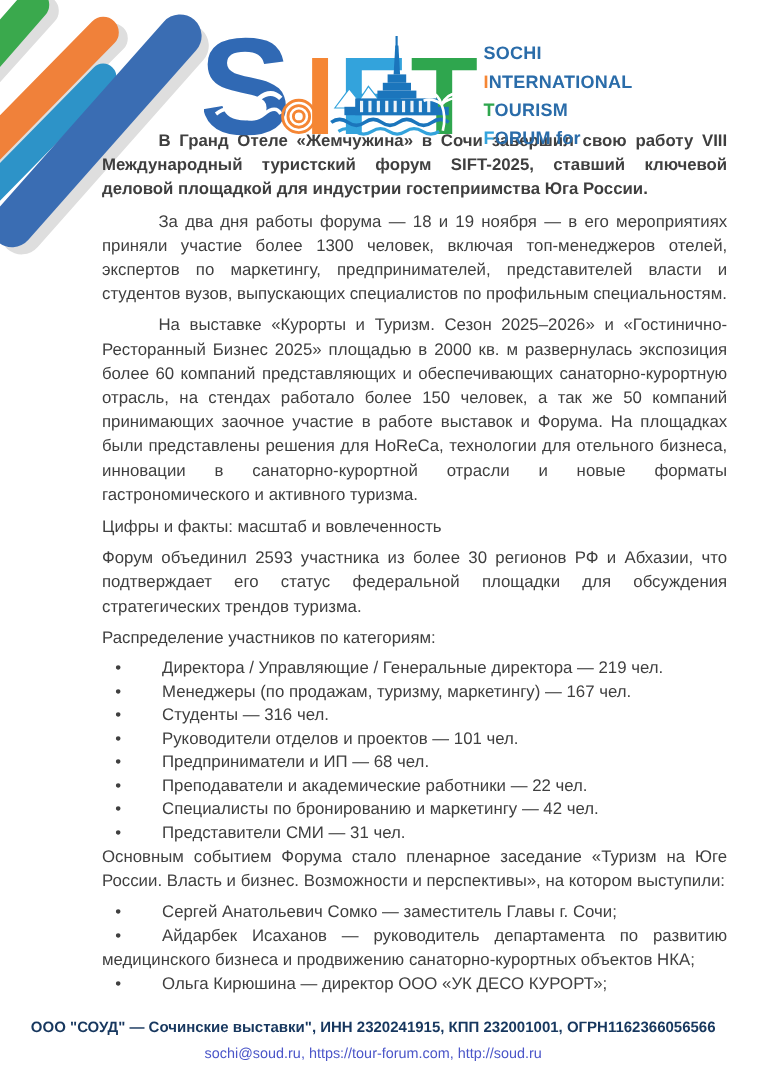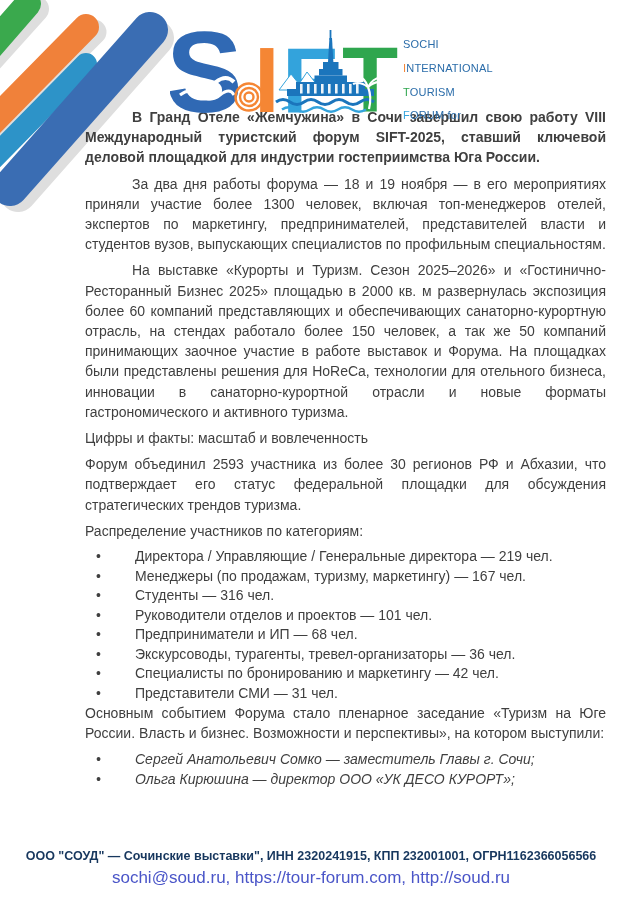--- a/index.html
+++ b/index.html
@@ -3,37 +3,37 @@
 <meta charset="utf-8">
 <style>
   html,body{margin:0;padding:0;background:#fff;}
   .page{position:relative;width:640px;height:905px;background:#ffffff;overflow:hidden;
         font-family:"Liberation Sans",sans-serif;color:#3f3f3f;}
   
   .decor{position:absolute;left:0;top:0;z-index:0;}
   
   .logo-mark{position:absolute;left:170px;top:24px;z-index:2;}
   .wordmark{position:absolute;left:403px;top:33px;z-index:2;
-            font-weight:normal;font-size:11px;line-height:23.8px;letter-spacing:0.2px;color:#2a6ca9;}
+            font-weight:bold;font-size:15px;line-height:23.8px;letter-spacing:0.2px;color:#2a6ca9;}
   
   .content{position:absolute;left:85px;width:521px;top:107px;z-index:1;
            font-size:14px;line-height:20.2px;}
   .content p{margin:0 0 6px 0;text-align:justify;}
   p.ind{text-indent:47px;}
   p.bold{font-weight:bold;}
   ul.doc-list{list-style:none;margin:0 0 0 0;padding:0;}
   ul.doc-list li{text-align:justify;}
   ul.cats li{line-height:19.5px;}
   ul.speakers li{line-height:20px;}
   .blt-w{display:inline-block;width:50px;padding-left:11px;box-sizing:border-box;}
-  ul.speakers{margin-top:6px;font-style:italic;}
+  ul.speakers{margin-top:6px;}
   
   .footer{position:absolute;left:0;top:845px;width:622px;text-align:center;z-index:1;}
   .f-company{font-size:12.5px;font-weight:bold;color:#17375e;line-height:22px;}
-  .f-links{font-size:17px;color:#4a55c8;line-height:22px;}
+  .f-links{font-size:12px;color:#4a55c8;line-height:22px;}
   .f-links a{color:#4a55c8;text-decoration:none;cursor:pointer;}
 </style>
 </head>
 <body>
 
 <div class="page">
 
   <svg class="decor" width="260" height="300" viewBox="0 0 260 300">
     <line x1="-34" y1="87" x2="36" y2="9" stroke-width="26" stroke-linecap="round" stroke="#dedede"></line>
     <line x1="-24" y1="150" x2="94" y2="32" stroke-width="25" stroke-linecap="round" stroke="#dedede"></line>
@@ -100,29 +100,30 @@
     <p>Цифры и факты: масштаб и вовлеченность</p>
     <p>Форум объединил 2593 участника из более 30 регионов РФ и Абхазии, что подтверждает его статус федеральной площадки для обсуждения стратегических трендов туризма.</p>
     <p>Распределение участников по категориям:</p>
 
     <ul class="doc-list cats">
       <li><span class="blt-w">•</span><span>Директора / Управляющие / Генеральные директора — 219 чел.</span></li>
       <li><span class="blt-w">•</span><span>Менеджеры (по продажам, туризму, маркетингу) — 167 чел.</span></li>
       <li><span class="blt-w">•</span><span>Студенты — 316 чел.</span></li>
       <li><span class="blt-w">•</span><span>Руководители отделов и проектов — 101 чел.</span></li>
       <li><span class="blt-w">•</span><span>Предприниматели и ИП — 68 чел.</span></li>
-      <li><span class="blt-w">•</span><span>Экскурсоводы, турагенты, тревел-организаторы — 36 чел.</span></li>
+      <li><span class="blt-w">•</span><span>Преподаватели и академические работники — 22 чел.</span></li>
       <li><span class="blt-w">•</span><span>Специалисты по бронированию и маркетингу — 42 чел.</span></li>
       <li><span class="blt-w">•</span><span>Представители СМИ — 31 чел.</span></li>
     </ul>
 
     <p style="margin-bottom:0">Основным событием Форума стало пленарное заседание «Туризм на Юге России. Власть и бизнес. Возможности и перспективы», на котором выступили:</p>
 
     <ul class="doc-list speakers">
       <li><span class="blt-w">•</span><span>Сергей Анатольевич Сомко — заместитель Главы г. Сочи;</span></li>
+      <li><span class="blt-w">•</span><span>Айдарбек Исаханов — руководитель департамента по развитию медицинского бизнеса и продвижению санаторно-курортных объектов НКА;</span></li>
       <li><span class="blt-w">•</span><span>Ольга Кирюшина — директор ООО «УК ДЕСО КУРОРТ»;</span></li>
     </ul>
   </div>
 
   <div class="footer">
     <div class="f-company">ООО "СОУД" — Сочинские выставки", ИНН 2320241915, КПП 232001001, ОГРН1162366056566</div>
     <div class="f-links">
       <a>sochi@soud.ru</a><span>, </span><a>https://tour-forum.com</a><span>, </span><a>http://soud.ru</a>
     </div>
   </div>

